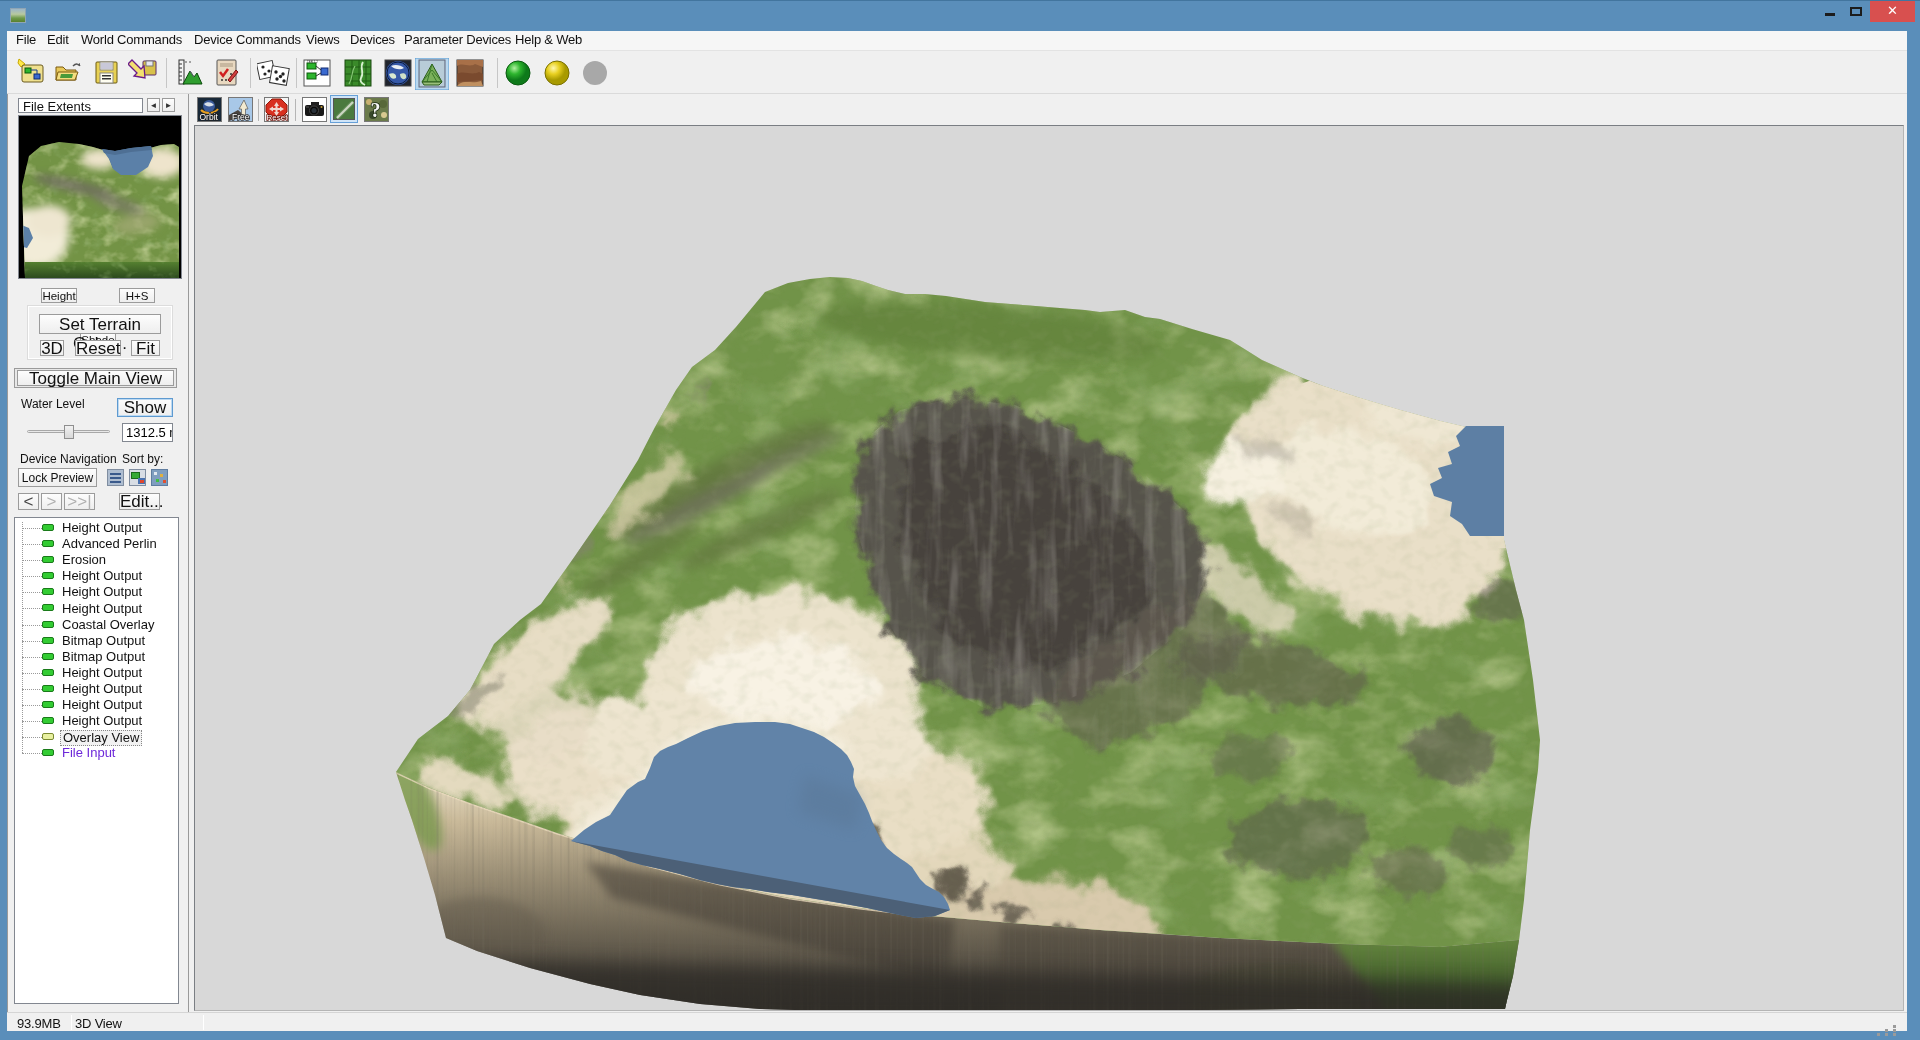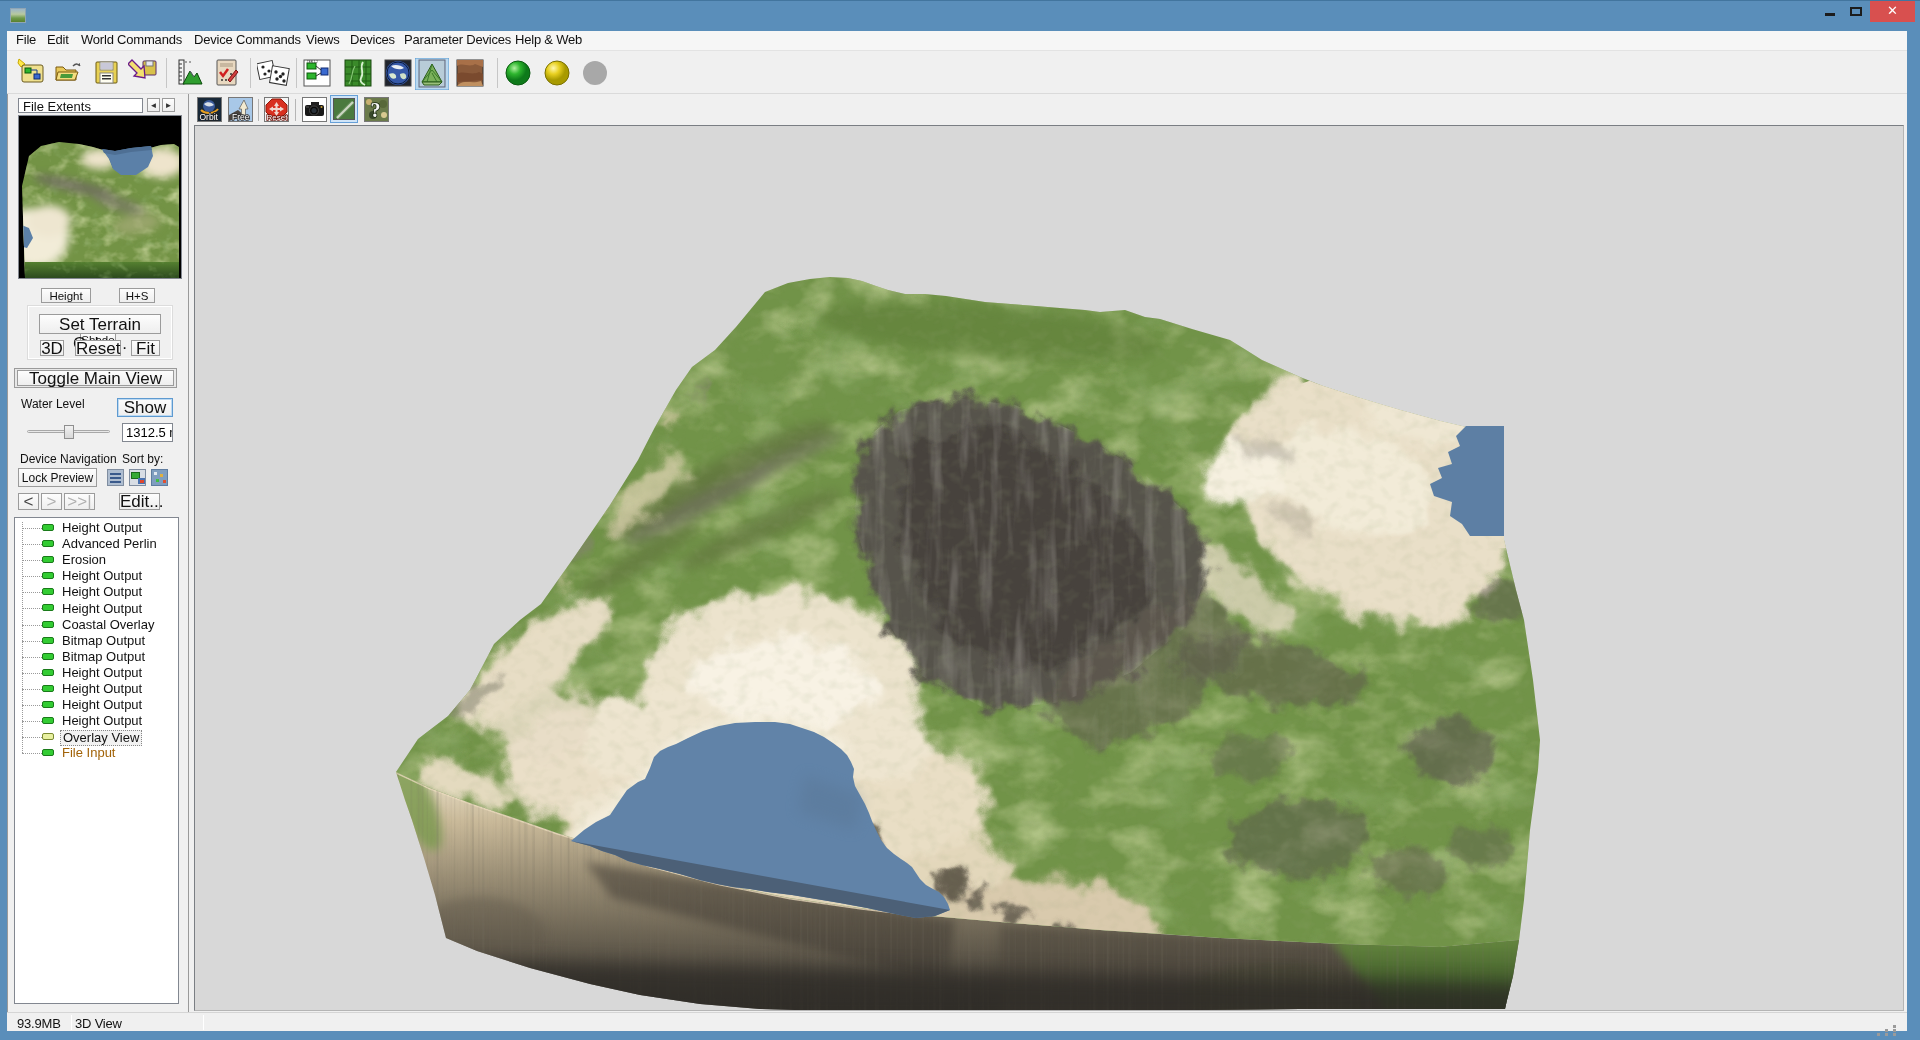--- a/index.html
+++ b/index.html
@@ -232,21 +232,21 @@
             <stop offset="0" stop-color="#558030"></stop>
               <stop offset="1" stop-color="#2c4a1e"></stop>
           </linearGradient>
           <rect x="0" y="146" width="162" height="16" fill="url(#pvFace)"></rect>
           <rect x="0" y="146" width="162" height="16" fill="#3a5a28" filter="url(#pvD)"></rect>
         </g>
         <path d="M83,33 L90,43 94,53 102,59 117,59 129,51 134,40 132,30 112,32 96,35 Z" fill="#5b80a8"></path>
         <path d="M83,33 L96,35 112,32 132,30 133,34 112,36 96,39 85,37 Z" fill="#4e6f94"></path>
       </svg>
     </div>
-    <div class="btn" style="left:33px;top:194px;width:50px;height:15px;line-height:14px;font-size:11.5px;overflow:hidden;">Height</div>
+    <div class="btn" style="left:33px;top:194px;width:36px;height:15px;line-height:14px;font-size:11.5px;overflow:hidden;">Height</div>
     <div class="btn" style="left:72px;top:194px;width:36px;height:15px;line-height:14px;font-size:11.5px;overflow:hidden;margin-top:44px;">Shade</div>
     <div class="btn" style="left:111px;top:194px;width:36px;height:15px;line-height:14px;font-size:11.5px;overflow:hidden;">H+S</div>
     <div style="position:absolute;left:19px;top:211px;width:146px;height:55px;border:1px solid #dcdcdc;box-shadow:inset 0 0 0 1px #fff;"></div>
     <div class="btn" style="left:31px;top:220px;width:122px;height:20px;line-height:19px;">Set Terrain Color...</div>
     <div class="btn" style="left:32px;top:246px;width:24px;height:16px;line-height:15px;">3D</div>
     <div class="btn" style="left:67px;top:246px;width:46px;height:16px;line-height:15px;">Reset</div>
     <div class="btn" style="left:123px;top:246px;width:29px;height:16px;line-height:15px;">Fit</div>
     <div style="position:absolute;left:6px;top:274px;width:163px;height:20px;border:1px solid #9a9a9a;background:#e8e8e8;"></div>
     <div class="btn" style="left:9px;top:276px;width:157px;height:16px;line-height:15px;">Toggle Main View</div>
     <div class="lbl" style="left:13px;top:303px;">Water Level</div>
@@ -318,21 +318,21 @@
       <div style="position:absolute;left:27px;top:183px;width:12px;height:7px;background:#33cc33;border:1px solid #1a7a1a;border-radius:2px;"></div>
       <div style="position:absolute;left:47px;top:180px;font-size:13px;color:#111;line-height:14px;white-space:nowrap;">Height Output</div>
       <div style="position:absolute;left:7px;top:203px;width:20px;height:1px;border-top:1px dotted #9a9a9a;"></div>
       <div style="position:absolute;left:27px;top:199px;width:12px;height:7px;background:#33cc33;border:1px solid #1a7a1a;border-radius:2px;"></div>
       <div style="position:absolute;left:47px;top:196px;font-size:13px;color:#111;line-height:14px;white-space:nowrap;">Height Output</div>
       <div style="position:absolute;left:7px;top:219px;width:20px;height:1px;border-top:1px dotted #9a9a9a;"></div>
       <div style="position:absolute;left:27px;top:215px;width:12px;height:7px;background:#e8f0a0;border:1px solid #7a8a30;border-radius:2px;"></div>
       <div style="position:absolute;left:45px;top:212px;font-size:13px;color:#111;background:#f2f2f2;border:1px dotted #888;padding:0 2px;line-height:14px;white-space:nowrap;">Overlay View</div>
       <div style="position:absolute;left:7px;top:235px;width:20px;height:1px;border-top:1px dotted #9a9a9a;"></div>
       <div style="position:absolute;left:27px;top:231px;width:12px;height:7px;background:#33cc33;border:1px solid #1a7a1a;border-radius:2px;"></div>
-      <div style="position:absolute;left:47px;top:228px;font-size:13px;color:#a16207;line-height:14px;white-space:nowrap;">File Input</div>
+      <div style="position:absolute;left:47px;top:228px;font-size:13px;color:#6d28d9;line-height:14px;white-space:nowrap;">File Input</div>
     </div>
   </div>
   <div id="rightarea">
     <div id="toolbar2">
       <div style="position:absolute;left:8px;top:3px;width:25px;height:25px;border:1px solid #777;background:#182838;">
         <svg width="23" height="23">
             <circle cx="11" cy="8" r="6" fill="#3a5a9a"></circle>
             <path d="M6,6 C9,3 14,4 16,7 C13,9 8,9 6,6Z" fill="#d8e0e8"></path>
             <path d="M3,12 C7,16 16,16 20,11" stroke="#e8a020" stroke-width="2" fill="none"></path>
             <text x="1.5" y="21.5" font-size="8.5" fill="#fff" font-family="Liberation Sans" style="paint-order:stroke" stroke="#222" stroke-width="1.4">Orbit</text>

